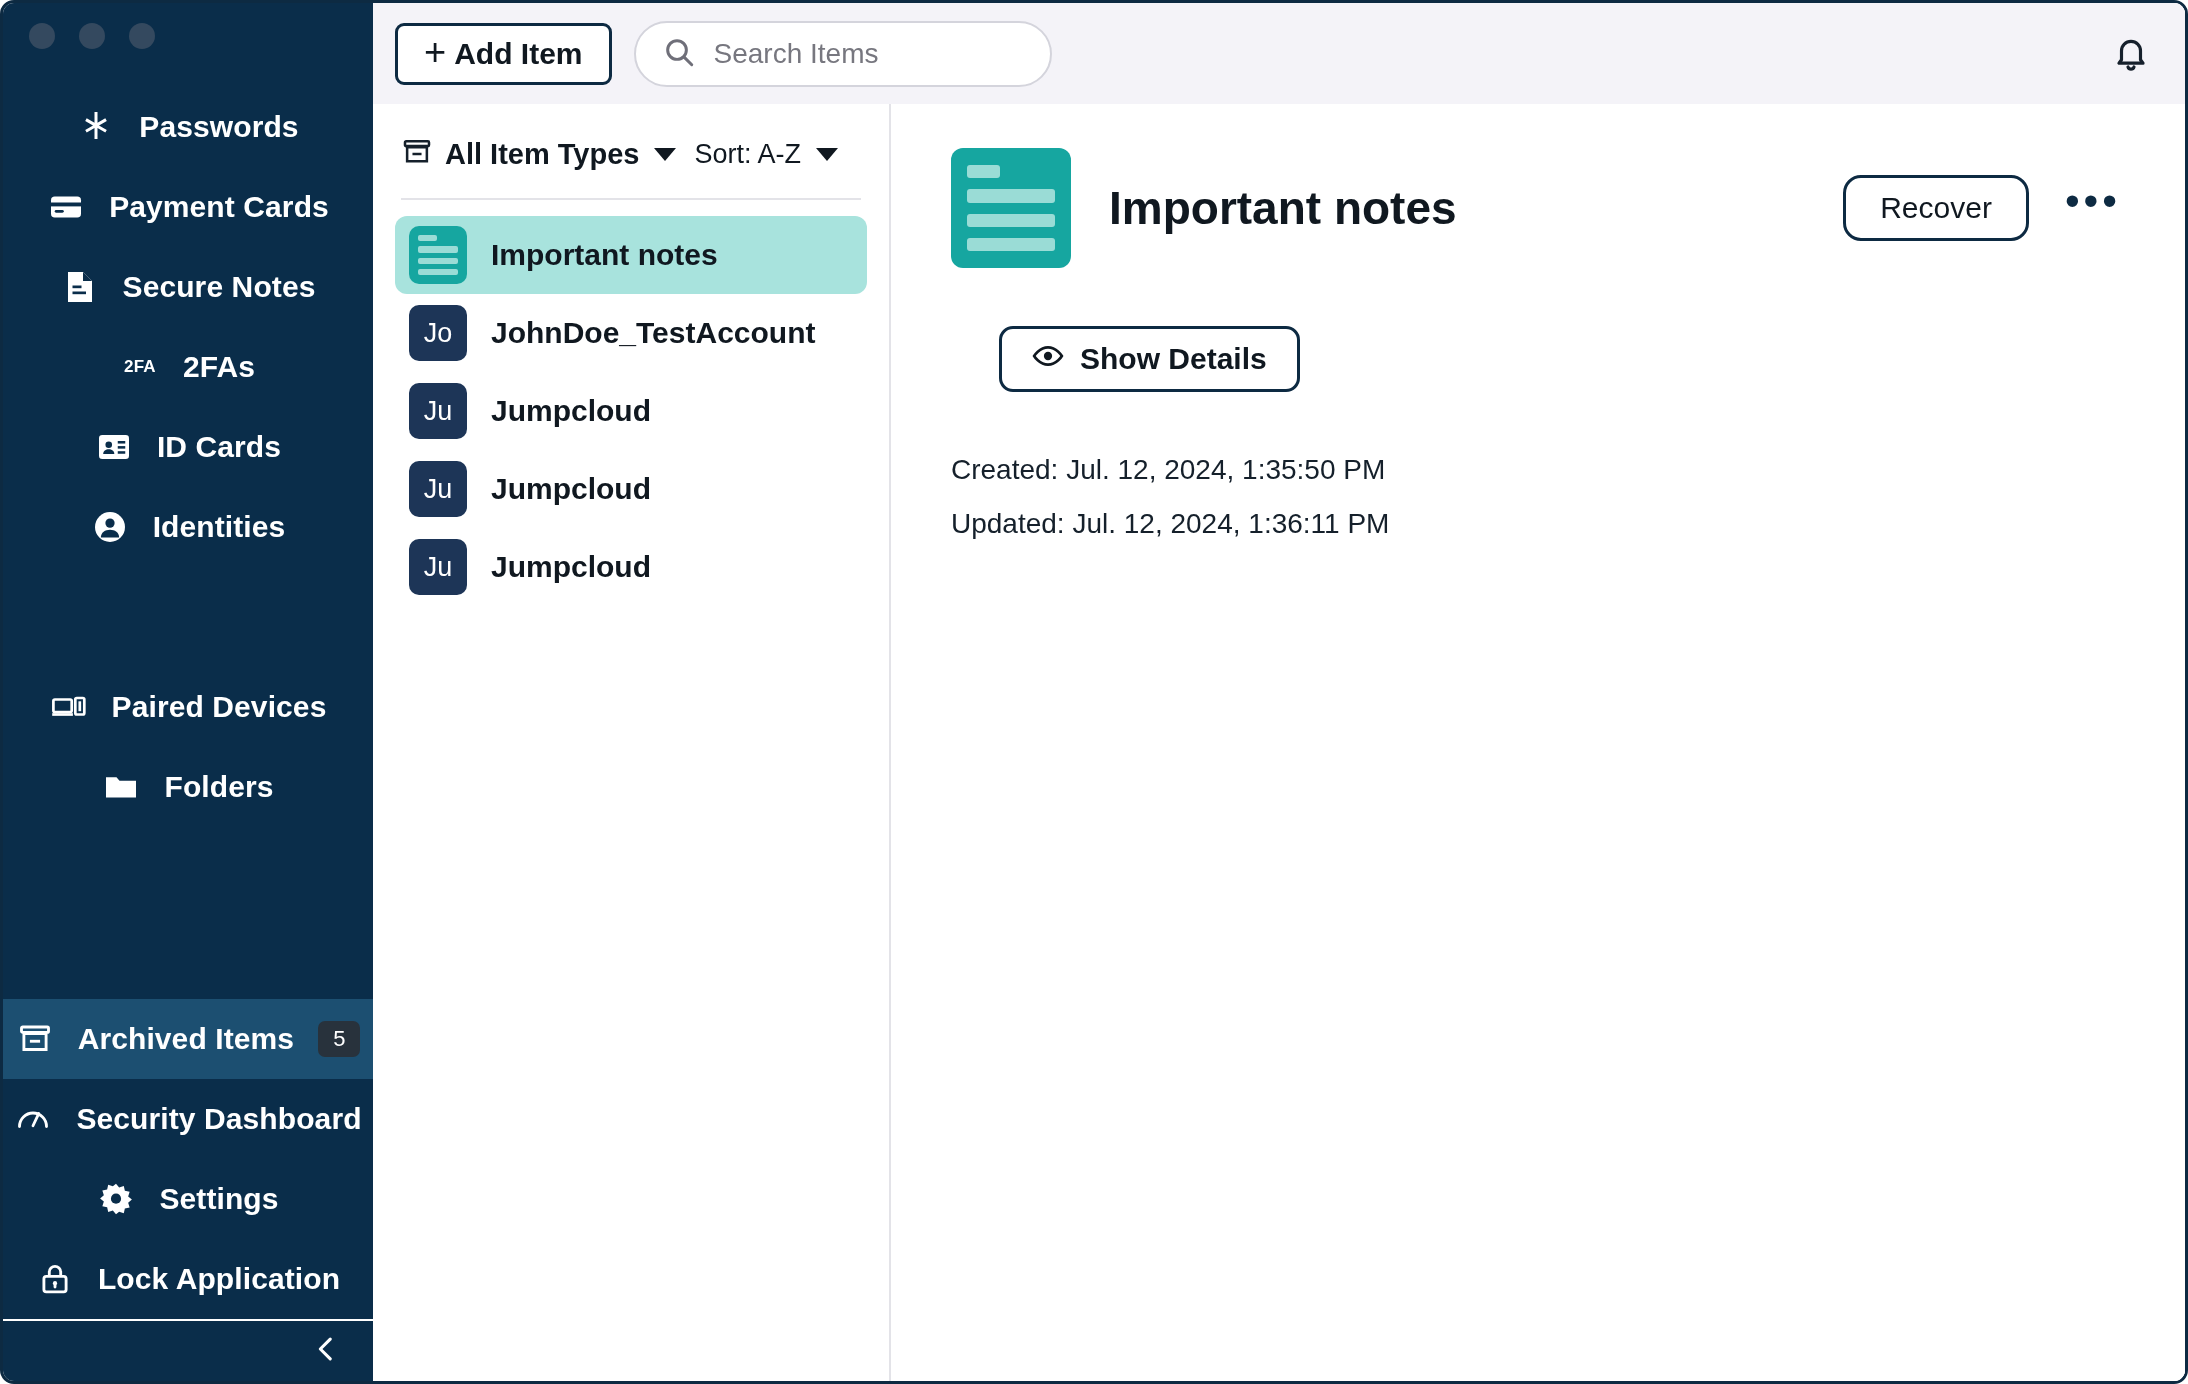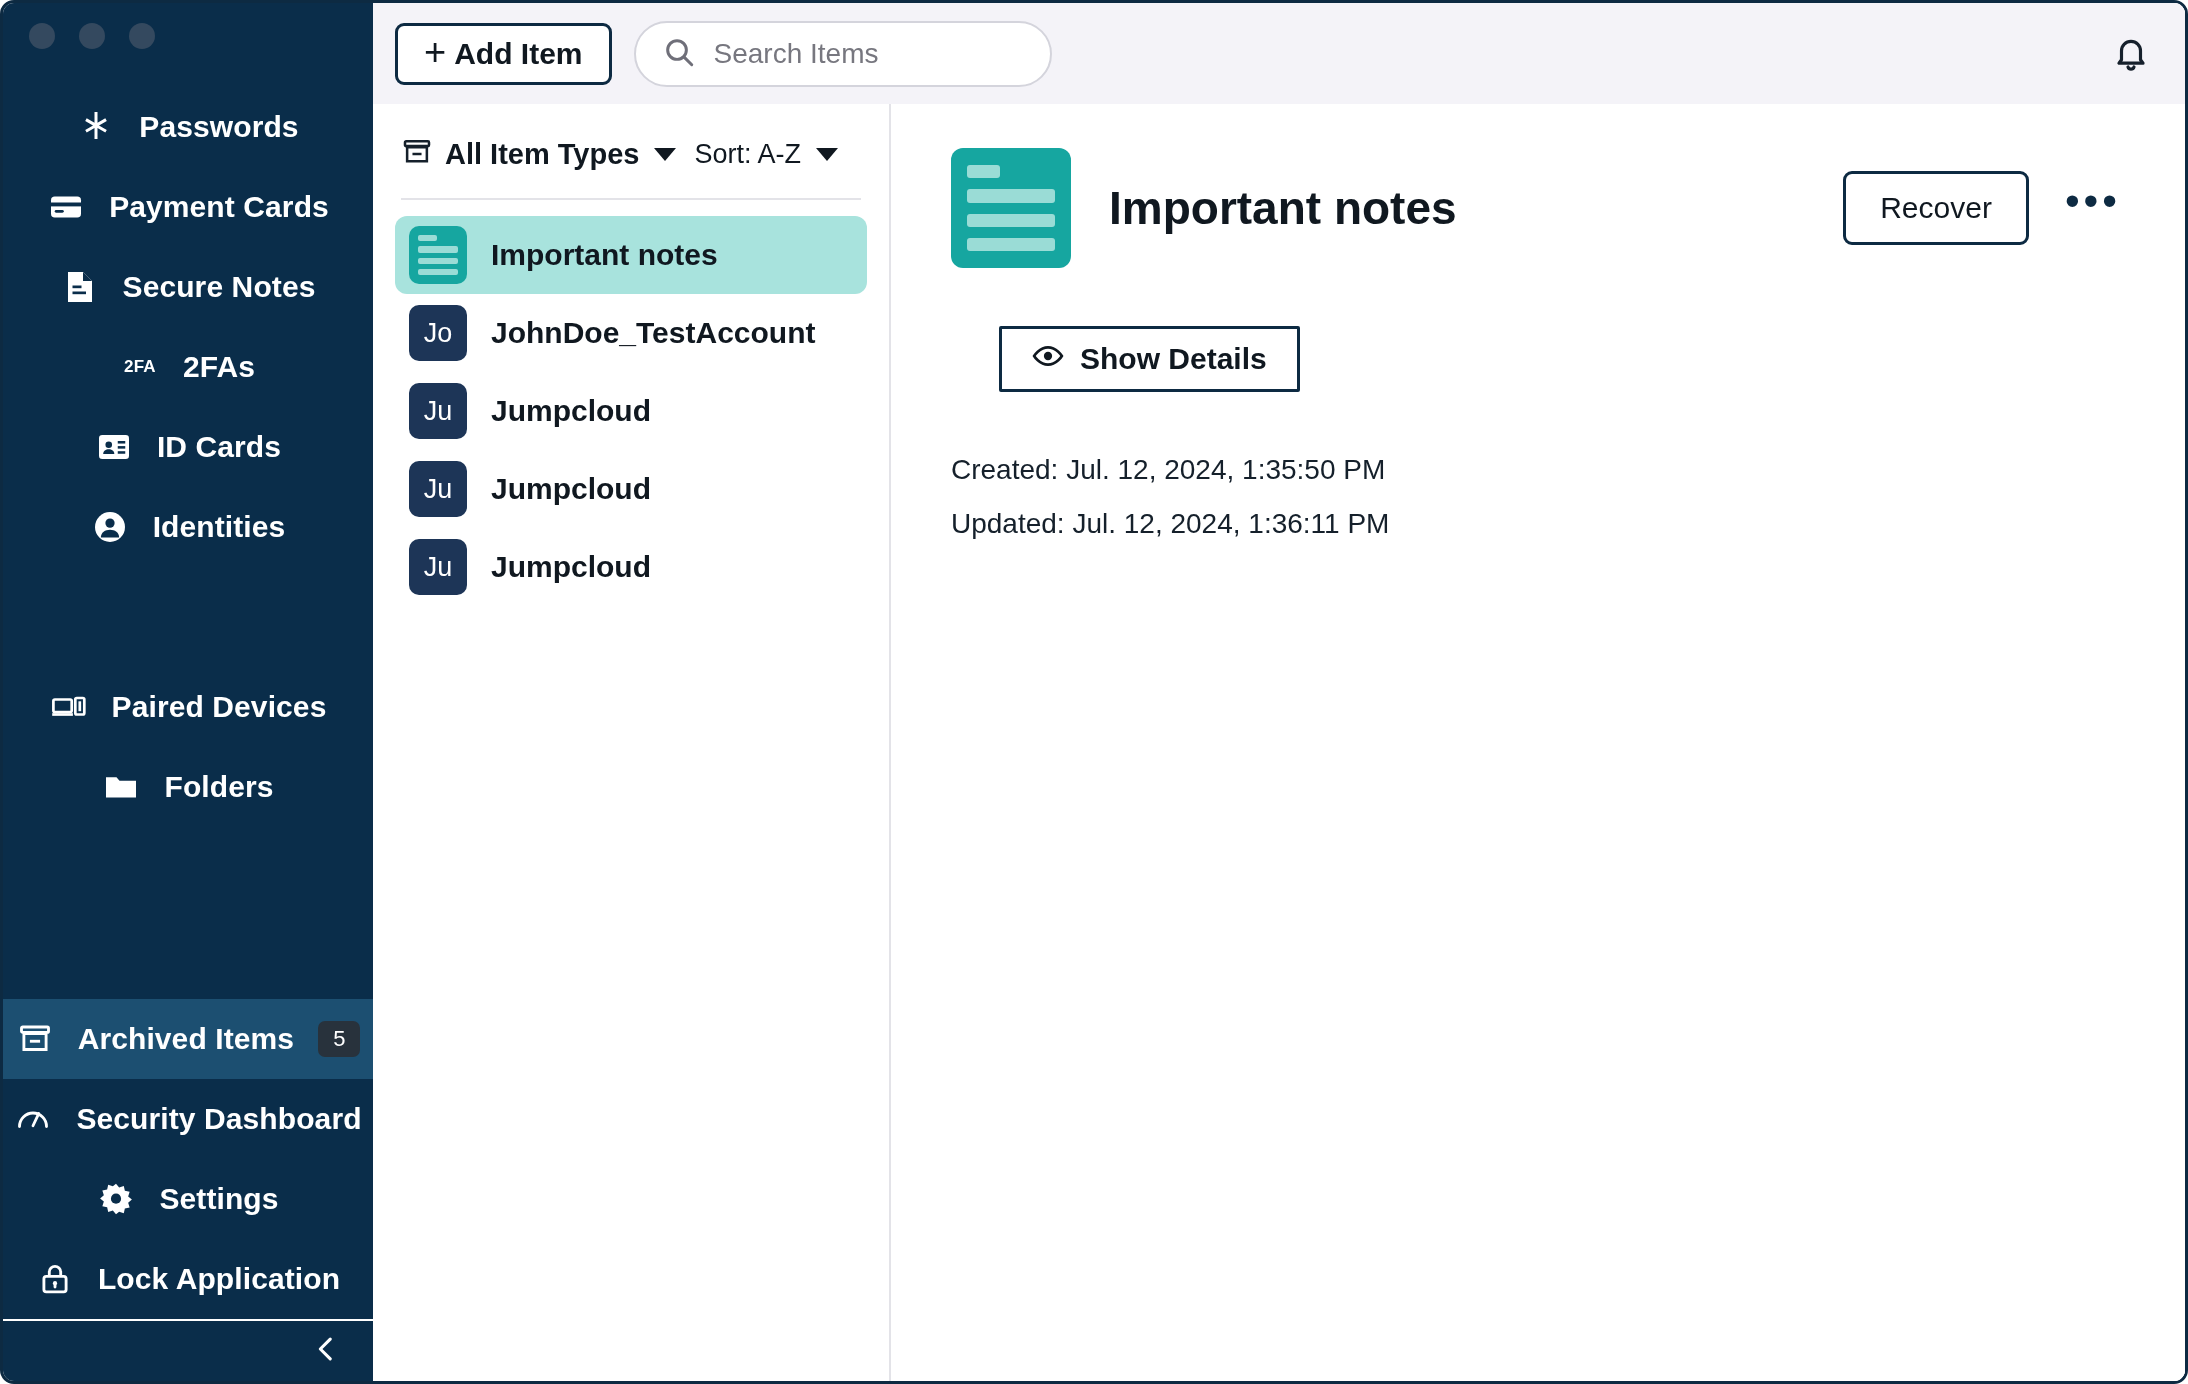--- a/index.html
+++ b/index.html
@@ -326,23 +326,23 @@
   }
 
   #detail-actions {
     margin-left: auto;
     display: flex;
     align-items: center;
     gap: 28px;
   }
   #recover-btn {
     border: 3px solid #0d2a42;
-    border-radius: 9px;
-    background: #ffffff;
-    height: 74px;
+    border-radius: 18px;
+    background: #ffffff;
+    height: 66px;
     padding: 0 34px;
     font-size: 30px;
     color: #101820;
     cursor: pointer;
     font-family: "Liberation Sans", sans-serif;
   }
   #more-btn {
     cursor: pointer;
     font-size: 42px;
     line-height: 0.4;
@@ -351,21 +351,21 @@
     padding: 0 8px 14px 8px;
     font-family: "Liberation Sans", sans-serif;
   }
 
   #show-details-btn {
     margin: 58px 0 0 48px;
     display: inline-flex;
     align-items: center;
     gap: 16px;
     border: 3px solid #0d2a42;
-    border-radius: 2px;
+    border-radius: 14px;
     background: #ffffff;
     height: 66px;
     padding: 0 30px;
     font-size: 30px;
     font-weight: bold;
     color: #101820;
     cursor: pointer;
     font-family: "Liberation Sans", sans-serif;
   }
 

